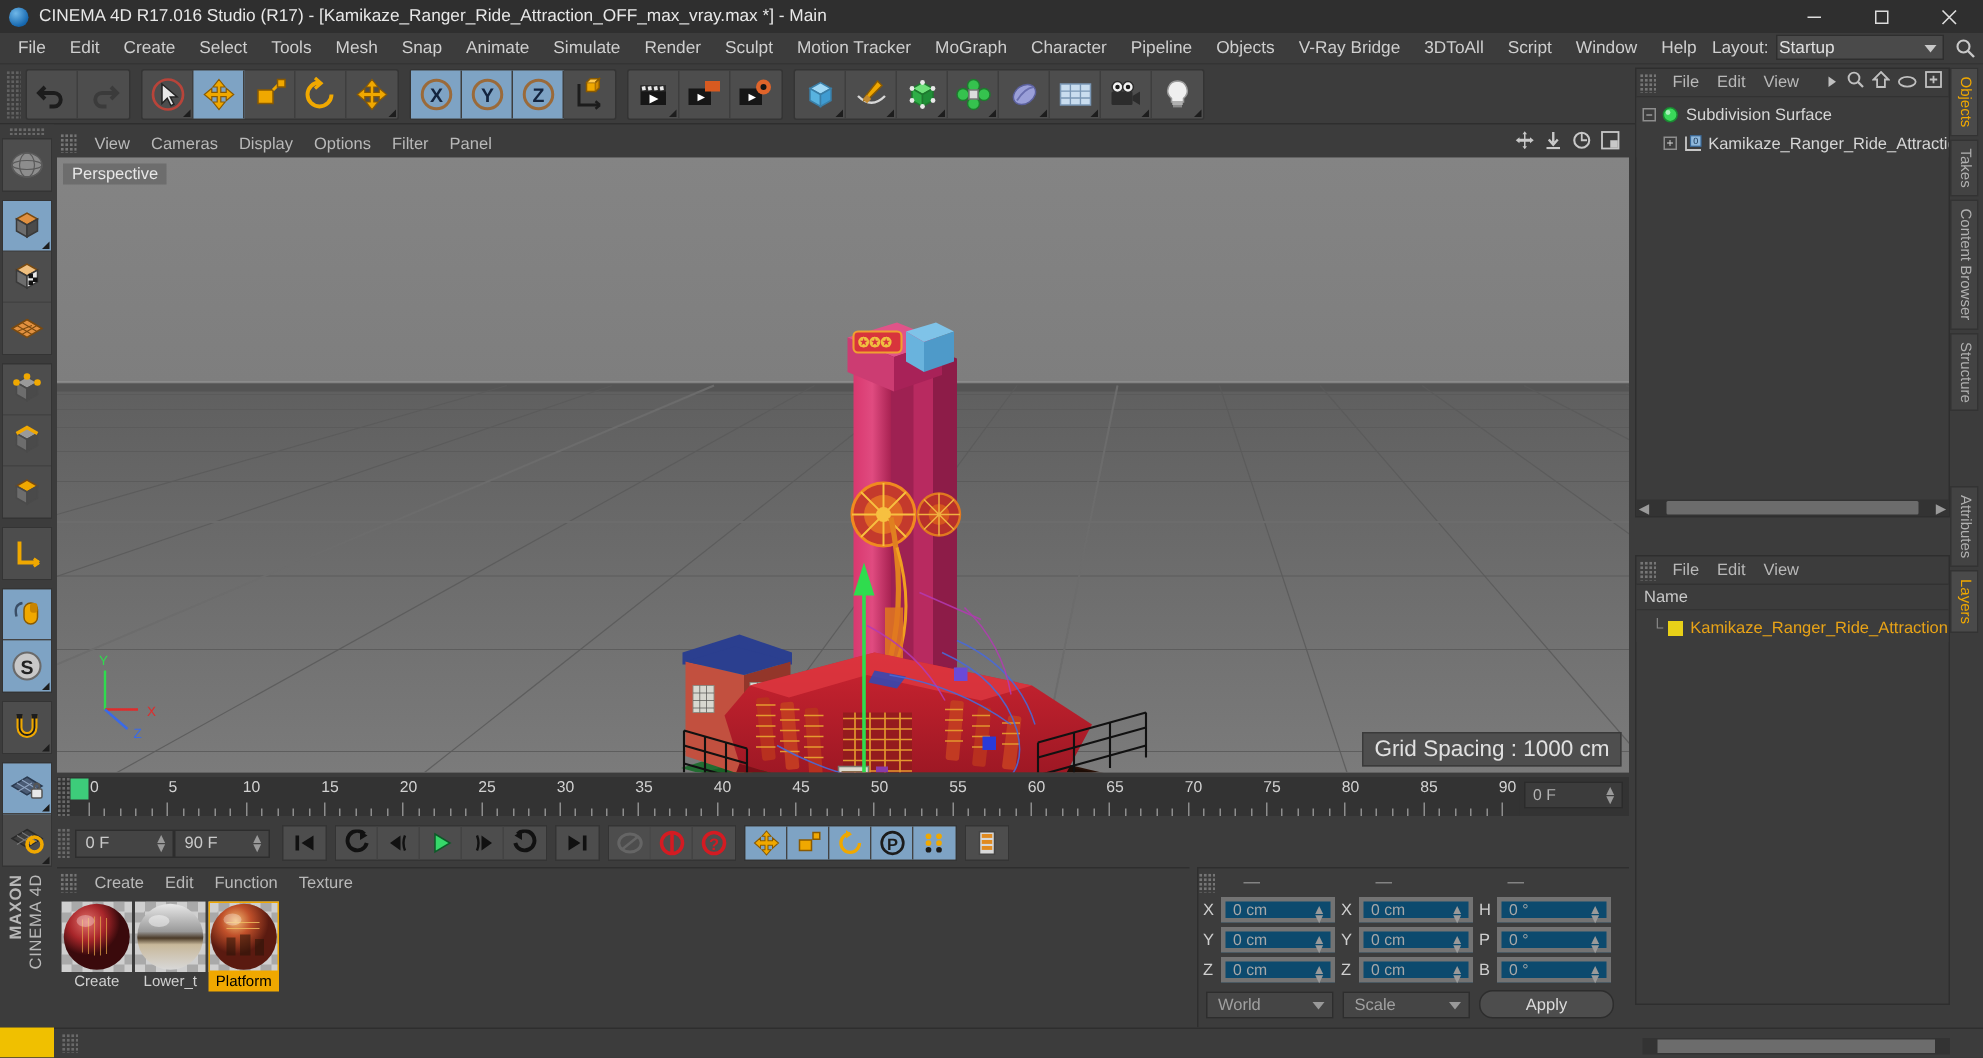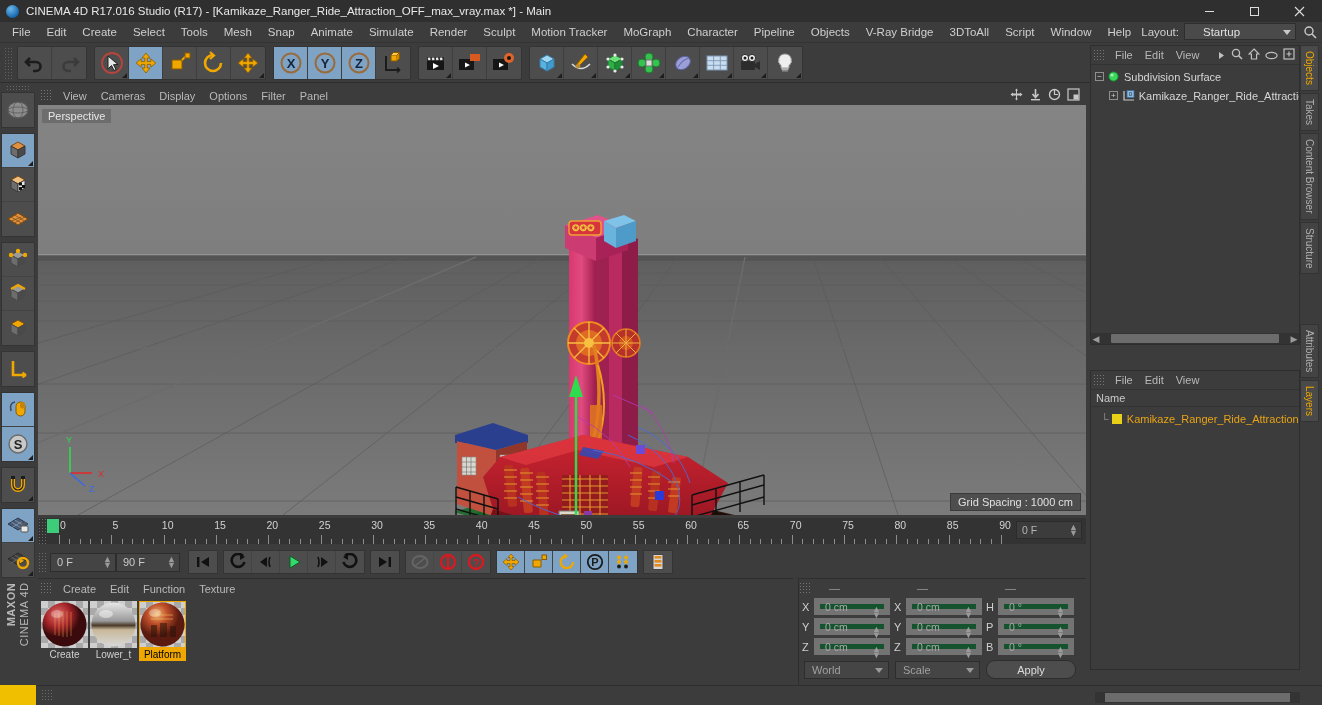--- a/index.html
+++ b/index.html
@@ -31,21 +31,21 @@
   .menubar {
     height: 21px; background: #3c3c3c; display: flex; align-items: center;
     padding-left: 4px; position: relative; border-bottom: 1px solid #343434;
   }
   .menu-item { color: #cfcfcf; font-size: 11.5px; padding: 2px 8px; white-space: nowrap; }
   .layout-box { position: absolute; right: 26px; top: 1px; display: flex; align-items: center; gap: 5px; }
   .layout-label { color: #cfcfcf; font-size: 11.5px; }
   .layout-select {
     width: 112px; height: 17px; background: #4a4a4a; border: 1px solid #2e2e2e;
     color: #e0e0e0; font-size: 11.5px; display: flex; align-items: center;
-    padding-left: 18px; position: relative;
+    padding-left: 1px; position: relative;
   }
   .layout-select .caret {
     position: absolute; right: 4px; top: 6px;
     border-left: 4px solid transparent; border-right: 4px solid transparent;
     border-top: 5px solid #c8c8c8;
   }
   .search-ico { position: absolute; right: 5px; top: 3px; }
 
   
   .toolbar {
@@ -95,21 +95,21 @@
            background-size: 3px 3px; margin-right: 5px; }
   .vm-item { color: #b9b9b9; font-size: 11px; padding: 1px 7px; }
   .vicons { margin-left: auto; display: flex; align-items: center; gap: 6px; padding-right: 6px; }
   .canvas { position: relative; width: 1048px; height: 410px; overflow: hidden; background: #808080; }
   .persp-tag {
     position: absolute; left: 4px; top: 4px; background: #6d6d6d; color: #e7e7e7;
     font-size: 11px; padding: 1px 6px; z-index: 5;
   }
   .gridspacing {
     position: absolute; right: 5px; bottom: 4px; background: #4e4e4e; color: #e0e0e0;
-    font-size: 11px; padding: 2px 7px; z-index: 5; border: 1px solid #3a3a3a;
+    font-size: 15px; padding: 2px 7px; z-index: 5; border: 1px solid #3a3a3a;
   }
 
   
   .timeline { position: absolute; left: 38px; top: 518px; width: 1048px; height: 26px;
               background: #333; display: flex; align-items: stretch; }
   .tl-grip { width: 9px; background-image: radial-gradient(#6a6a6a 1px, transparent 1px);
              background-size: 3px 3px; }
   .tl-ruler { position: relative; flex: 1; background: #333; }
   .tl-ruler .tick { position: absolute; bottom: 0; width: 1px; background: #8d8d8d; }
   .tl-ruler .lbl { position: absolute; top: 1px; color: #d2d2d2; font-size: 10.5px; transform: translateX(-50%); }
@@ -155,21 +155,21 @@
   .matcell.sel .matlabel { background: #f0a800; color: #000; }
   .matcell.sel .matsphere { outline: 1px solid #f0a800; outline-offset: -1px; }
 
   
   .coords { position: absolute; left: 798px; top: 578px; width: 288px; height: 107px;
             background: #3c3c3c; border-top: 1px solid #2e2e2e; border-left: 1px solid #2e2e2e; }
   .co-head { height: 18px; display: flex; align-items: center; color: #9a9a9a; font-size: 11px; }
   .co-head .hcell { width: 88px; text-align: left; padding-left: 14px; }
   .co-row { display: flex; align-items: center; height: 19px; margin-bottom: 1px; padding-left: 3px; }
   .co-ax { width: 12px; color: #cfcfcf; font-size: 11px; }
-  .co-inp { width: 76px; height: 17px; background: #14532d; border: 6px solid #737373;
+  .co-inp { width: 76px; height: 17px; background: #0c4a6e; border: 3px solid #737373;
             color: #a8a8a8; font-size: 10.5px; display: flex; align-items: center;
             padding-left: 5px; position: relative; margin-right: 4px; }
   .co-foot { display: flex; align-items: center; gap: 6px; padding: 3px 0 0 5px; }
   .co-sel { width: 85px; height: 18px; background: #454545; border: 1px solid #2d2d2d;
             color: #a0a0a0; font-size: 11px; display: flex; align-items: center;
             padding-left: 7px; position: relative; }
   .co-apply { width: 90px; height: 19px; background: #4d4d4d; border: 1px solid #2d2d2d;
               border-radius: 9px; color: #dcdcdc; font-size: 11px;
               display: flex; align-items: center; justify-content: center; }
 

